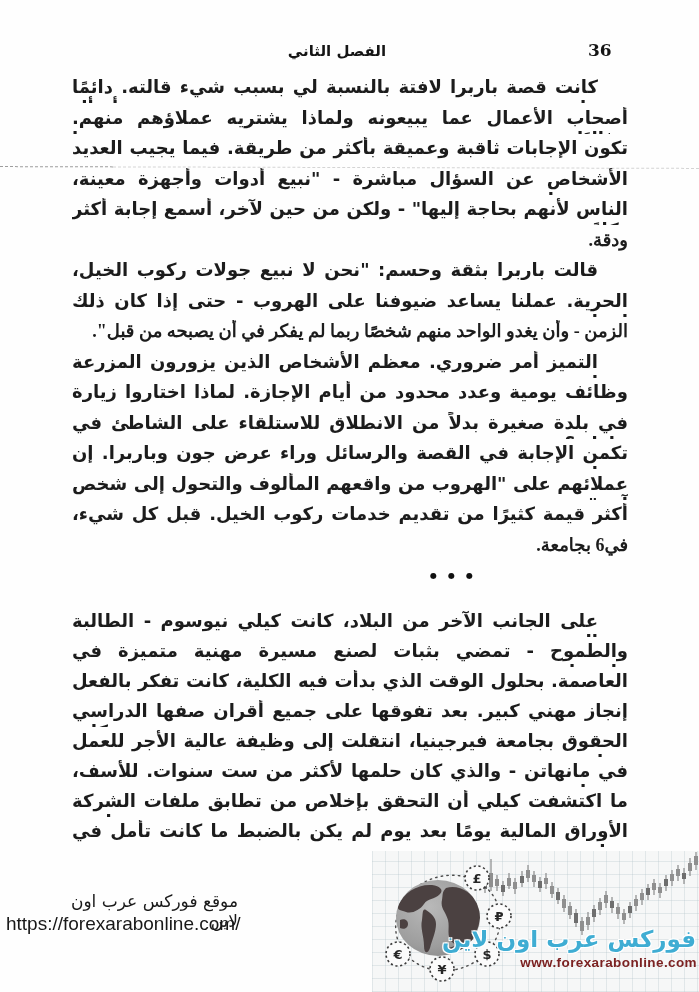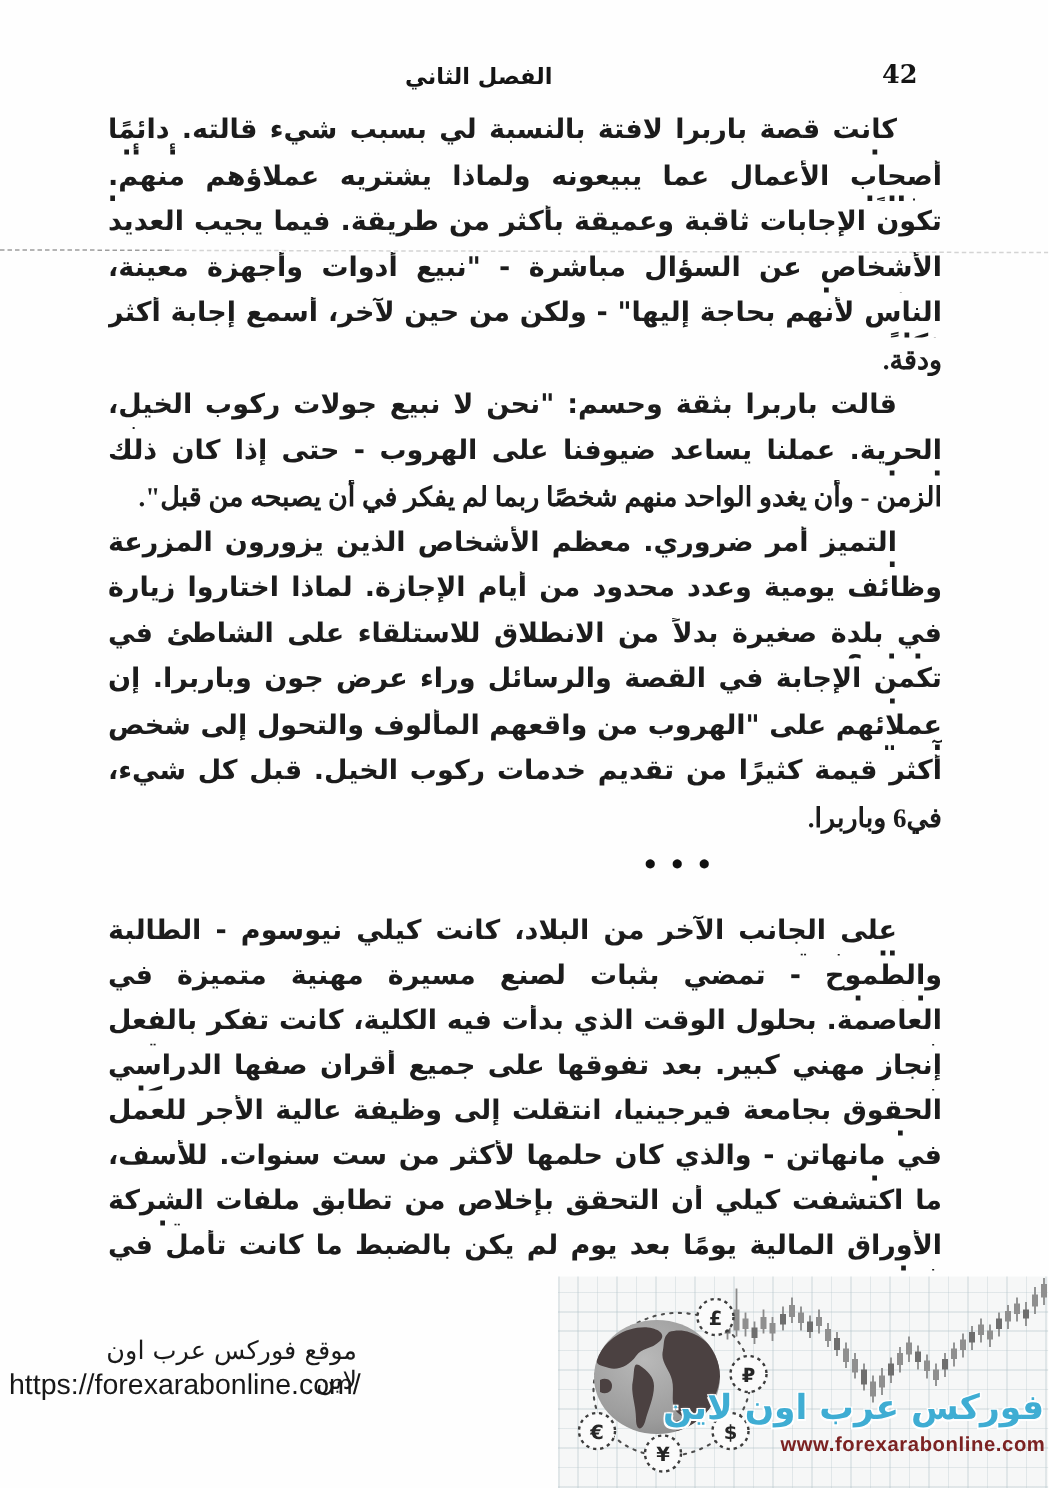--- a/index.html
+++ b/index.html
@@ -1,19 +1,19 @@
 <!DOCTYPE html>
 <html lang="ar"><head>
 <meta charset="utf-8">
 <style>
   html,body{margin:0;padding:0;}
   .page{position:relative;width:699px;height:992px;background:#fefefe;overflow:hidden;
         font-family:"DejaVu Sans",sans-serif;}
   
-  .chapter{position:absolute;top:42px;left:270px;width:110px;text-align:left;
+  .chapter{position:absolute;top:42px;left:282px;width:110px;text-align:center;
            direction:rtl;font:bold 15px "DejaVu Sans",sans-serif;color:#151515;}
   .pagenum{position:absolute;top:40px;left:588px;font:bold 17px "DejaVu Serif",serif;color:#151515;}
   
   .artifact{position:absolute;top:167px;left:0;width:699px;height:0;transform:rotate(.15deg);}
   .artifact .seg1{position:absolute;left:0;width:113px;border-top:1px dashed #9d9d9d;}
   .artifact .seg2{position:absolute;left:113px;width:586px;border-top:1px dashed #d4d4d4;}
   
   .textcol{position:absolute;left:72px;top:0;width:556px;height:992px;}
   .bline{position:absolute;left:0;right:0;height:27px;overflow:hidden;direction:rtl;
          text-align:justify;text-align-last:justify;font:bold 18px "DejaVu Sans",sans-serif;
@@ -41,21 +41,21 @@
          text-shadow:0 0 1px #fff,0 0 2px #fff,1px 1px 0 #fff,-1px -1px 0 #fff,1px -1px 0 #fff,-1px 1px 0 #fff;}
   .brandurl{position:absolute;top:104px;right:2px;font:bold 13.5px "Liberation Sans","DejaVu Sans",sans-serif;
             color:#7b2222;letter-spacing:.4px;white-space:nowrap;}
 </style>
 </head>
 <body>
 
 <div class="page">
 
   <div class="chapter">الفصل الثاني</div>
-  <div class="pagenum">42</div>
+  <div class="pagenum">36</div>
 
   <div class="artifact">
     <span class="seg1"></span>
     <span class="seg2"></span>
   </div>
 
   <div class="textcol">
     <div>
         <div class="bline in" style="top: 76px;">كانت قصة باربرا لافتة بالنسبة لي بسبب شيء قالته. دائمًا ما أسأل</div>
         <div class="bline" style="top: 106.5px;">أصحاب الأعمال عما يبيعونه ولماذا يشتريه عملاؤهم منهم. وغالبًا ما</div>
@@ -65,21 +65,21 @@
         <div class="bline end" style="top: 228.5px;">ودقة.</div>
         <div class="bline in" style="top: 259px;">قالت باربرا بثقة وحسم: "نحن لا نبيع جولات ركوب الخيل، نحن نوفر</div>
         <div class="bline" style="top: 289.5px;">الحرية. عملنا يساعد ضيوفنا على الهروب - حتى إذا كان ذلك لحظة من</div>
         <div class="bline end" style="top: 320px;">الزمن - وأن يغدو الواحد منهم شخصًا ربما لم يفكر في أن يصبحه من قبل".</div>
         <div class="bline in" style="top: 350.5px;">التميز أمر ضروري. معظم الأشخاص الذين يزورون المزرعة لديهم</div>
         <div class="bline" style="top: 381px;">وظائف يومية وعدد محدود من أيام الإجازة. لماذا اختاروا زيارة مزرعة</div>
         <div class="bline" style="top: 411.5px;">في بلدة صغيرة بدلاً من الانطلاق للاستلقاء على الشاطئ في هاواي؟</div>
         <div class="bline" style="top: 442px;">تكمن الإجابة في القصة والرسائل وراء عرض جون وباربرا. إن مساعدة</div>
         <div class="bline" style="top: 472.5px;">عملائهم على "الهروب من واقعهم المألوف والتحول إلى شخص آخر"</div>
         <div class="bline" style="top: 503px;">أكثر قيمة كثيرًا من تقديم خدمات ركوب الخيل. قبل كل شيء، تبيع مزرعة</div>
-        <div class="bline end" style="top: 533.5px;">في6 وباربرا.</div>
+        <div class="bline end" style="top: 533.5px;">في6 بجامعة.</div>
       </div>
     <div class="dots">●●●</div>
     <div>
         <div class="bline in" style="top: 610px;">على الجانب الآخر من البلاد، كانت كيلي نيوسوم - الطالبة المتفوقة</div>
         <div class="bline" style="top: 640px;">والطموح - تمضي بثبات لصنع مسيرة مهنية متميزة في واشنطن</div>
         <div class="bline" style="top: 670px;">العاصمة. بحلول الوقت الذي بدأت فيه الكلية، كانت تفكر بالفعل في تحقيق</div>
         <div class="bline" style="top: 700px;">إنجاز مهني كبير. بعد تفوقها على جميع أقران صفها الدراسي في كلية</div>
         <div class="bline" style="top: 730px;">الحقوق بجامعة فيرجينيا، انتقلت إلى وظيفة عالية الأجر للعمل محامية</div>
         <div class="bline" style="top: 760px;">في مانهاتن - والذي كان حلمها لأكثر من ست سنوات. للأسف، سرعان</div>
         <div class="bline" style="top: 790px;">ما اكتشفت كيلي أن التحقق بإخلاص من تطابق ملفات الشركة مع قانون</div>

